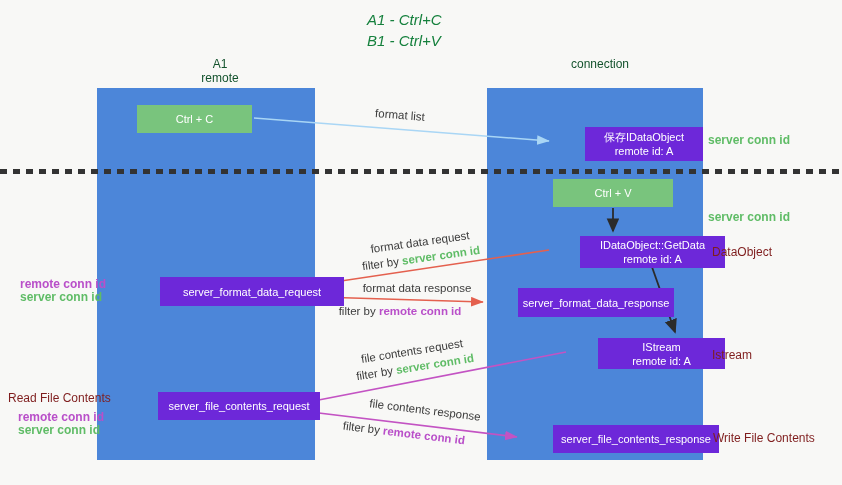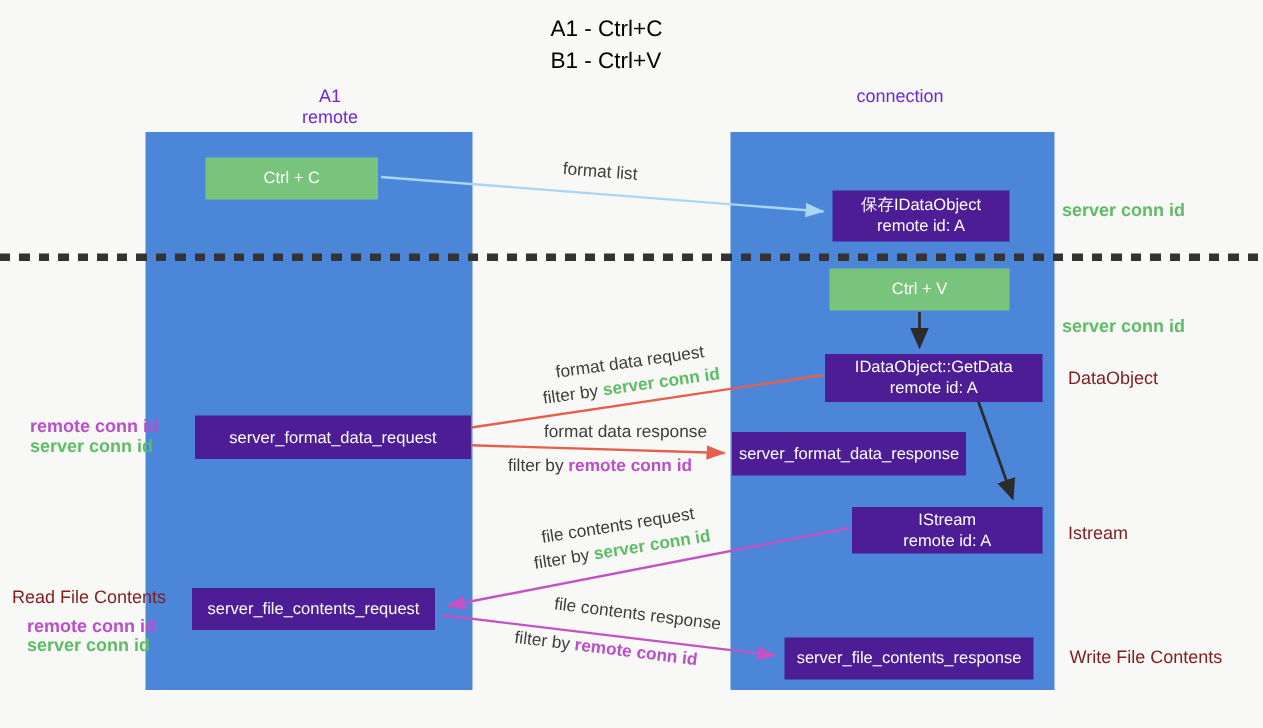--- a/index.html
+++ b/index.html
@@ -1,33 +1,33 @@
 <!DOCTYPE html>
 <html><head>
 <meta charset="utf-8">
 <style>
   html,body{margin:0;padding:0;background:#f8f8f6;font-family:"Liberation Sans",sans-serif;}
   #stage{position:relative;width:842px;height:485px;background:#f8f8f6;overflow:hidden;}
 
-  .title{position:absolute;left:367px;top:9px;font-size:15px;line-height:21px;color:#000000;}
-  .colhead{position:absolute;top:57px;width:160px;text-align:center;font-size:12px;line-height:14px;color:#6d28d9;}
+  .title{position:absolute;left:367px;top:9px;font-size:15px;line-height:21px;color:#15803d;font-style:italic;}
+  .colhead{position:absolute;top:57px;width:160px;text-align:center;font-size:12px;line-height:14px;color:#14532d;}
   .colhead.left{left:140px;}
   .colhead.right{left:520px;}
 
   .column{position:absolute;top:88px;width:218px;height:372px;background:#4c86d9;}
   .column.a{left:97px;}
   .column.b{left:487px;width:216px;}
 
   .dotline{position:absolute;left:0;top:169px;width:842px;height:5px;
     background:repeating-linear-gradient(90deg,#333 0 7px,rgba(0,0,0,0) 7px 13px);}
 
   .box{position:absolute;display:flex;flex-direction:column;align-items:center;justify-content:center;
     color:#fff;font-size:11px;line-height:14px;text-align:center;}
   .box.green{background:#79c47d;}
-  .box.orange{background:#4c1d95;}
+  .box.orange{background:#6d28d9;margin-left:30px;}
 
   .b-ctrlc{left:137px;top:105px;width:115px;height:28px;}
   .b-saveobj{left:555px;top:127px;width:118px;height:34px;}
   .b-ctrlv{left:553px;top:179px;width:120px;height:28px;}
   .b-getdata{left:550px;top:236px;width:145px;height:32px;}
   .b-istream{left:568px;top:338px;width:127px;height:31px;}
   .b-freq{left:130px;top:277px;width:184px;height:29px;}
   .b-fresp{left:488px;top:288px;width:156px;height:29px;}
   .b-creq{left:128px;top:392px;width:162px;height:28px;}
   .b-cresp{left:523px;top:425px;width:166px;height:28px;}

